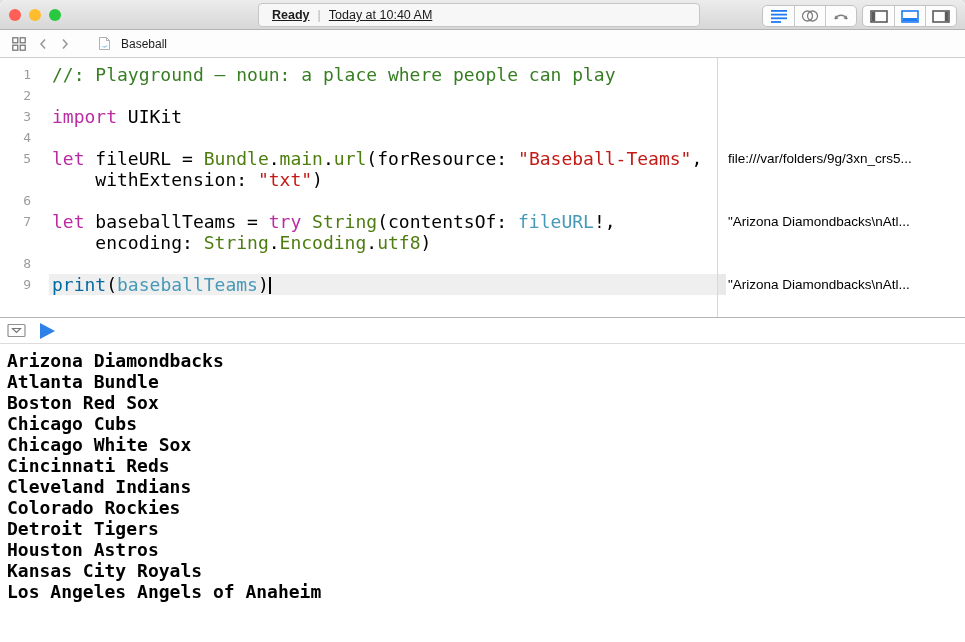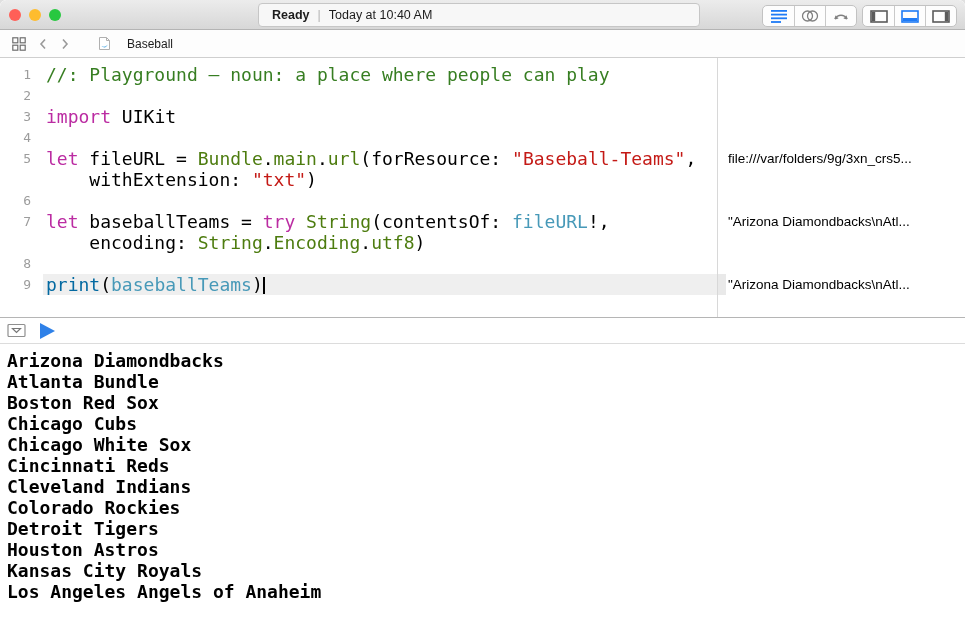--- a/index.html
+++ b/index.html
@@ -5,41 +5,41 @@
   * { box-sizing: border-box; margin: 0; padding: 0; }
   html,body { width: 965px; height: 642px; background:#e0e0e0; }
   body { font-family: "Liberation Sans", sans-serif; }
 
   .window { position:relative; width:965px; height:642px; background:#fff; overflow:hidden; border-radius:6px 6px 0 0; }
 
   
   .titlebar { position:relative; height:30px; background:linear-gradient(#ececec,#d7d7d7); border-bottom:1px solid #b4b4b4; border-radius:6px 6px 0 0; }
   .traffic { position:absolute; left:9px; top:9px; display:flex; gap:8px; }
   .traffic span { width:12px; height:12px; border-radius:50%; display:inline-block; }
-  .status-box { position:absolute; left:258px; top:3px; width:442px; height:24px; background:#f7f7f7; border:1px solid #c6c6c6; border-radius:4px; display:flex; align-items:center; padding-left:13px; font-size:12.5px; color:#1c1c1c; }
+  .status-box { position:absolute; left:258px; top:3px; width:442px; height:24px; background:#f7f7f7; border:1px solid #c6c6c6; border-radius:4px; display:flex; align-items:center; padding-left:13px; font-size:12.5px; color:#1c1c1c;text-decoration:underline; }
   .status-box .state { font-weight:700; }
   .status-box .sep { color:#b5b5b5; margin:0 8px; font-weight:300; }
   .seg { position:absolute; top:5px; height:22px; display:flex; background:#fdfdfd; border:1px solid #c2c2c2; border-radius:5px; overflow:hidden; }
   .seg button { width:31px; border:none; background:transparent; display:flex; align-items:center; justify-content:center; padding:0; }
   .seg button + button { border-left:1px solid #c9c9c9; }
   .seg-modes { left:762px; }
   .seg-panels { left:862px; }
 
   
   .jumpbar { height:28px; background:#fdfdfd; border-bottom:1px solid #cfcfcf; display:flex; align-items:center; padding-left:6px; }
   .jumpbar .jb-btn { background:none; border:none; padding:0 6px; display:flex; align-items:center; }
-  .jumpbar .file-crumb { display:flex; align-items:center; margin-left:22px; gap:16px; }
+  .jumpbar .file-crumb { display:flex; align-items:center; margin-left:22px; gap:10px; }
   .jumpbar .crumb-label { font-size:12px; color:#1d1d1d; }
 
   
   .editor-region { position:relative; height:259px; display:flex; background:#fff; }
   .code-area { width:717px; padding-top:6px; font-family:"DejaVu Sans Mono","Liberation Mono",monospace; font-size:18px; }
   .line { display:flex; height:21px; line-height:21px; white-space:pre; }
   .ln { width:31px; text-align:right; font-size:13px; color:#9c9c9c; line-height:22px; flex:none; }
-  .code { flex:1; margin-left:12px; padding-left:3px; }
+  .code { flex:1; margin-left:18px; padding-left:3px; }
   .code.hl { background:#efefef; }
   .tok-plain { color:#000; }
   .tok-comment { color:#377E22; }
   .tok-kw { color:#BB2CA2; }
   .tok-type { color:#4d7c0f; }
   .tok-str { color:#C41A16; }
   .tok-var { color:#4799B8; }
   .tok-fn { color:#0369a1; }
   .caret { display:inline-block; width:2px; height:17px; background:#000; vertical-align:-3px; }
 

